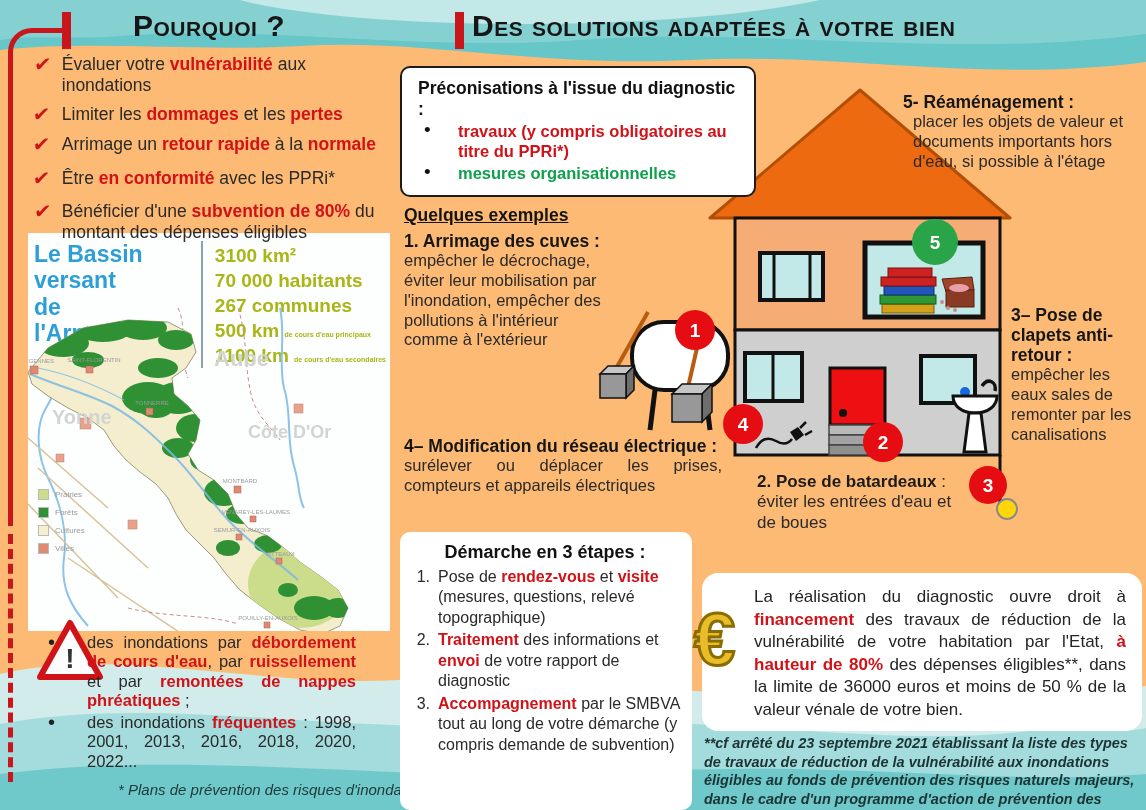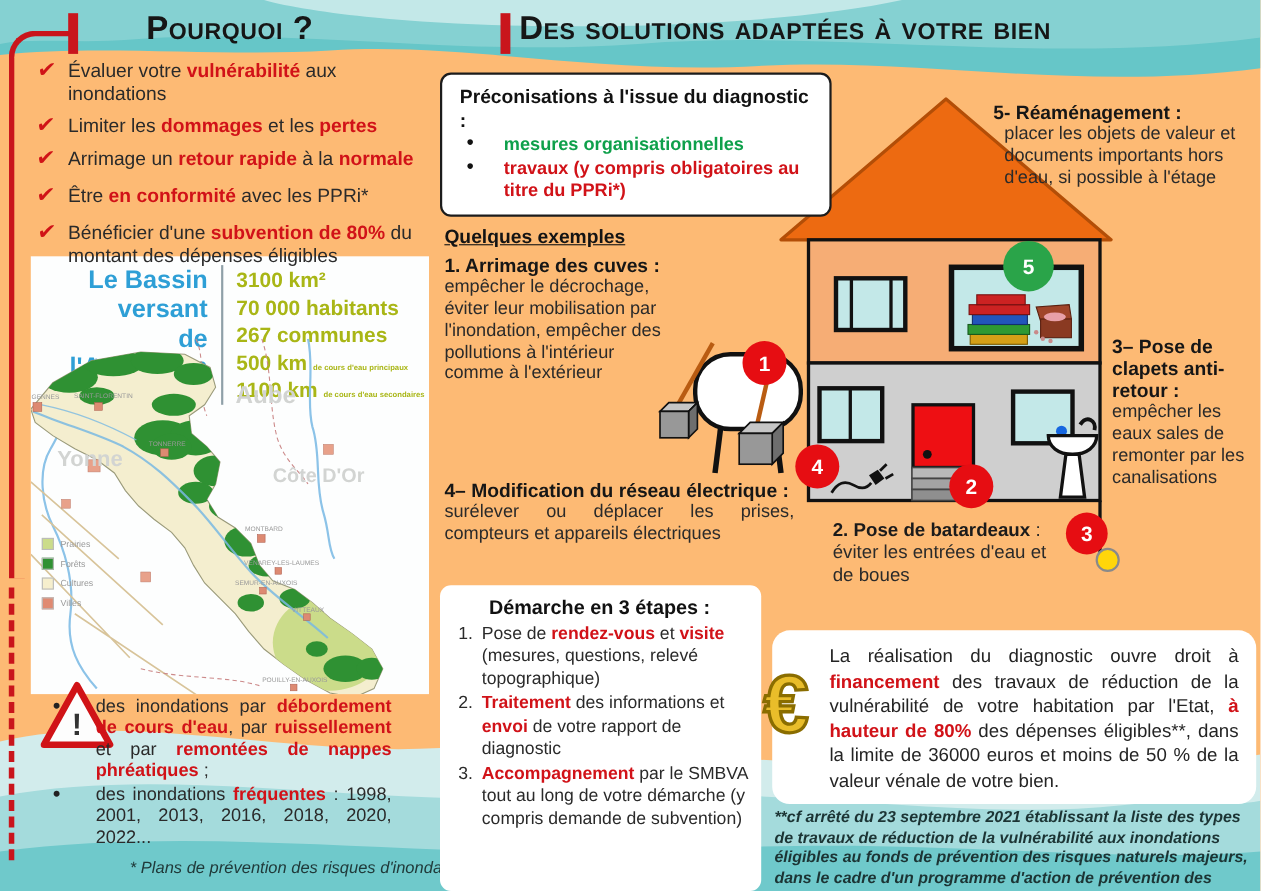--- a/index.html
+++ b/index.html
@@ -16,21 +16,21 @@
   .red-corner{position:absolute;left:8px;top:28px;width:58px;height:498px;border-left:5px solid #c9151c;border-top:5px solid #c9151c;border-top-left-radius:24px}
   .red-dash{position:absolute;left:8px;top:534px;width:5px;height:248px;border-left:5px dashed #c9151c}
   
   .checklist{position:absolute;left:33px;top:54px;width:358px;z-index:3}
   .chk{display:flex;margin-bottom:9px;font-size:17.5px;line-height:1.18;color:#2a2a2a}
   .chk .tick{color:#d01317;font-weight:700;font-size:20px;margin-right:12px;line-height:1;transform:skewX(-6deg)}
   .chk.sp{margin-top:13px}
   
   .map-card{position:absolute;left:28px;top:233px;width:362px;height:398px;background:#fdfefe;z-index:2;overflow:hidden}
   .map-head{display:flex;padding:8px 4px 0 6px}
-  .map-title{width:184px;text-align:right;color:#2e9fd6;font-weight:700;font-size:23px;line-height:1.15;padding-right:12px}
+  .map-title{width:184px;text-align:left;color:#2e9fd6;font-weight:700;font-size:23px;line-height:1.15;padding-right:12px}
   .map-stats{border-left:2px solid #8fa0a8;padding-left:12px;padding-top:2px}
   .stat{font-size:19px;font-weight:700;color:#a9b616;line-height:1.32;white-space:nowrap}
   .stat .note{font-size:7px;letter-spacing:0}
   .legend{position:absolute;left:10px;top:256px;z-index:3}
   .lg-row{display:flex;align-items:center;margin-bottom:7px}
   .lg-sw{width:11px;height:11px;margin-right:6px;border:1px solid #bbb}
   .lg-lb{font-size:8px;color:#9a9a9a}
   
   .warn-bullets{position:absolute;left:40px;top:633px;width:316px;z-index:3}
   .wb{position:relative;padding-left:47px;font-size:16.5px;line-height:1.17;text-align:justify;color:#2a2a2a;margin-bottom:3px}
@@ -220,22 +220,22 @@
   </div>
 
   <div class="footnote-l">* Plans de prévention des risques d'inondation</div>
 
   <div class="redbar z3" style="left:455px;top:12px"></div>
   <div class="abs z3 title" style="left:472px;top:11px;width:668px">Des solutions adaptées à votre bien</div>
 
   <div class="precon">
     <h3>Préconisations à l'issue du diagnostic :</h3>
     <ul>
+      <li><span class="r">travaux (y compris obligatoires au titre du PPRi*)</span></li>
       <li><span class="g">mesures organisationnelles</span></li>
-      <li><span class="r">travaux (y compris obligatoires au titre du PPRi*)</span></li>
     </ul>
   </div>
 
   <div class="examples-h">Quelques exemples</div>
 
   <div class="ex" style="left:404px;top:231px;width:206px">
     <h4>1. Arrimage des cuves :</h4>
     <p>empêcher le décrochage, éviter leur mobilisation par l'inondation, empêcher des pollutions à l'intérieur comme à l'extérieur</p>
   </div>
 

